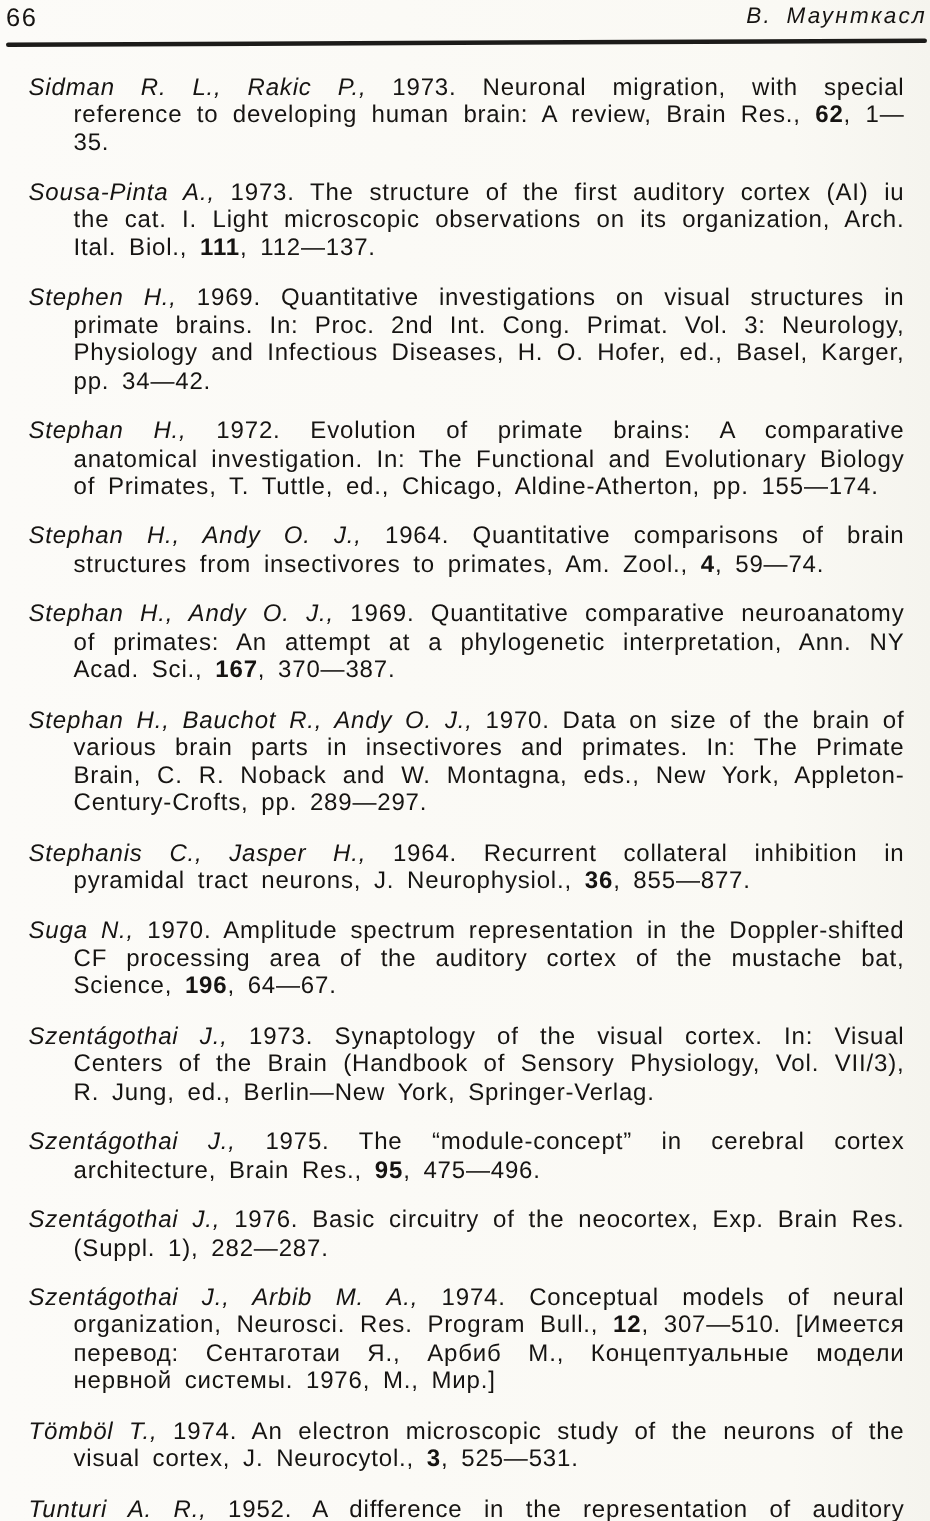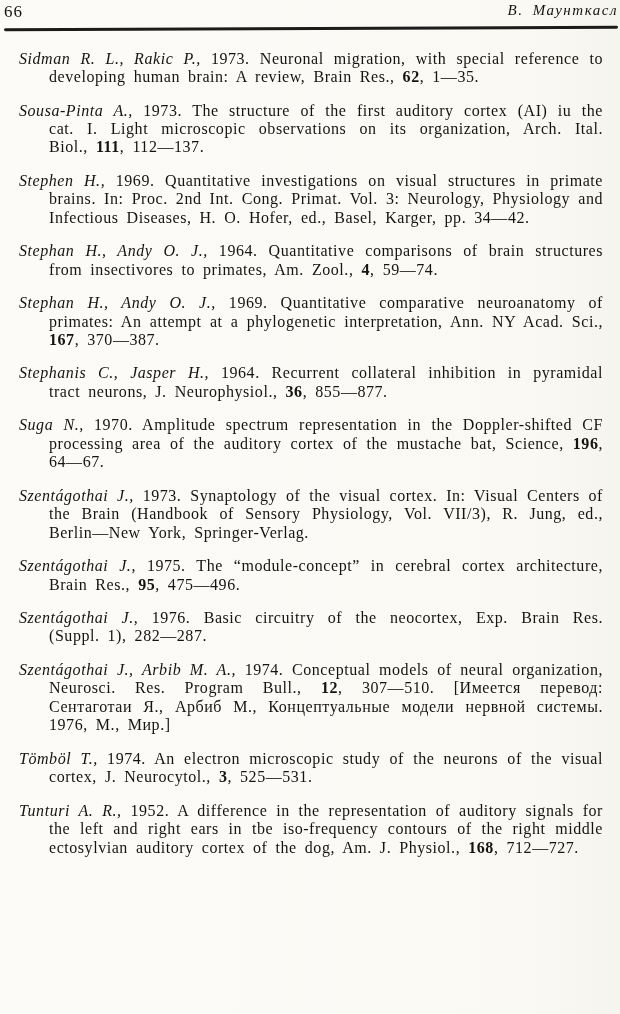--- a/index.html
+++ b/index.html
@@ -7,21 +7,21 @@
     padding: 0;
     background: #fbfaf6;
   }
   .page {
     position: relative;
     width: 620px;
     height: 1014px;
     box-sizing: border-box;
     background: linear-gradient(90deg, #fcfbf8 0%, #faf9f4 85%, #f5f4ee 100%);
     color: #161412;
-    font-family: Liberation Serif, serif;
+    font-family: Liberation Sans, sans-serif;
     overflow: hidden;
     padding: 2px 2px 0 4px;
   }
   .hdr {
     position: relative;
     height: 22px;
   }
   .pgnum {
     position: absolute;
     left: 0;
@@ -65,22 +65,24 @@
 <div class="page">
   <div class="hdr">
     <span class="pgnum">66</span>
     <div class="running-title">В. Маунткасл</div>
   </div>
   <div class="rule"></div>
   <div class="bib">
       <p class="entry"><span class="italic">Sidman R. L., Rakic P.,</span><span> 1973. Neuronal migration, with special reference to developing human brain: A review, Brain Res., </span><span class="bold">62</span><span>, 1—35.</span></p>
       <p class="entry"><span class="italic">Sousa-Pinta A.,</span><span> 1973. The structure of the first auditory cortex (AI) iu the cat. I. Light microscopic observations on its organization, Arch. Ital. Biol., </span><span class="bold">111</span><span>, 112—137.</span></p>
       <p class="entry"><span class="italic">Stephen H.,</span><span> 1969. Quantitative investigations on visual structures in primate brains. In: Proc. 2nd Int. Cong. Primat. Vol. 3: Neurology, Physiology and Infectious Diseases, H. O. Hofer, ed., Basel, Karger, pp. 34—42.</span></p>
+      <p class="entry"><span class="italic">Stephan H.,</span><span> 1972. Evolution of primate brains: A comparative anatomical investigation. In: The Functional and Evolutionary Biology of Primates, T. Tuttle, ed., Chicago, Aldine-Atherton, pp. 155—174.</span></p>
       <p class="entry"><span class="italic">Stephan H., Andy O. J.,</span><span> 1964. Quantitative comparisons of brain structures from insectivores to primates, Am. Zool., </span><span class="bold">4</span><span>, 59—74.</span></p>
       <p class="entry"><span class="italic">Stephan H., Andy O. J.,</span><span> 1969. Quantitative comparative neuroanatomy of primates: An attempt at a phylogenetic interpretation, Ann. NY Acad. Sci., </span><span class="bold">167</span><span>, 370—387.</span></p>
+      <p class="entry"><span class="italic">Stephan H., Bauchot R., Andy O. J.,</span><span> 1970. Data on size of the brain of various brain parts in insectivores and primates. In: The Primate Brain, C. R. Noback and W. Montagna, eds., New York, Appleton-Century-Crofts, pp. 289—297.</span></p>
       <p class="entry"><span class="italic">Stephanis C., Jasper H.,</span><span> 1964. Recurrent collateral inhibition in pyramidal tract neurons, J. Neurophysiol., </span><span class="bold">36</span><span>, 855—877.</span></p>
       <p class="entry"><span class="italic">Suga N.,</span><span> 1970. Amplitude spectrum representation in the Doppler-shifted CF processing area of the auditory cortex of the mustache bat, Science, </span><span class="bold">196</span><span>, 64—67.</span></p>
       <p class="entry"><span class="italic">Szentágothai J.,</span><span> 1973. Synaptology of the visual cortex. In: Visual Centers of the Brain (Handbook of Sensory Physiology, Vol. VII/3), R. Jung, ed., Berlin—New York, Springer-Verlag.</span></p>
       <p class="entry"><span class="italic">Szentágothai J.,</span><span> 1975. The “module-concept” in cerebral cortex architecture, Brain Res., </span><span class="bold">95</span><span>, 475—496.</span></p>
       <p class="entry"><span class="italic">Szentágothai J.,</span><span> 1976. Basic circuitry of the neocortex, Exp. Brain Res. (Suppl. 1), 282—287.</span></p>
       <p class="entry"><span class="italic">Szentágothai J., Arbib M. A.,</span><span> 1974. Conceptual models of neural organization, Neurosci. Res. Program Bull., </span><span class="bold">12</span><span>, 307—510. [Имеется перевод: Сентаготаи Я., Арбиб М., Концептуальные модели нервной системы. 1976, М., Мир.]</span></p>
       <p class="entry"><span class="italic">Tömböl T.,</span><span> 1974. An electron microscopic study of the neurons of the visual cortex, J. Neurocytol., </span><span class="bold">3</span><span>, 525—531.</span></p>
       <p class="entry"><span class="italic">Tunturi A. R.,</span><span> 1952. A difference in the representation of auditory signals for the left and right ears in tbe iso-frequency contours of the right middle ectosylvian auditory cortex of the dog, Am. J. Physiol., </span><span class="bold">168</span><span>, 712—727.</span></p>
     </div>
 </div>

